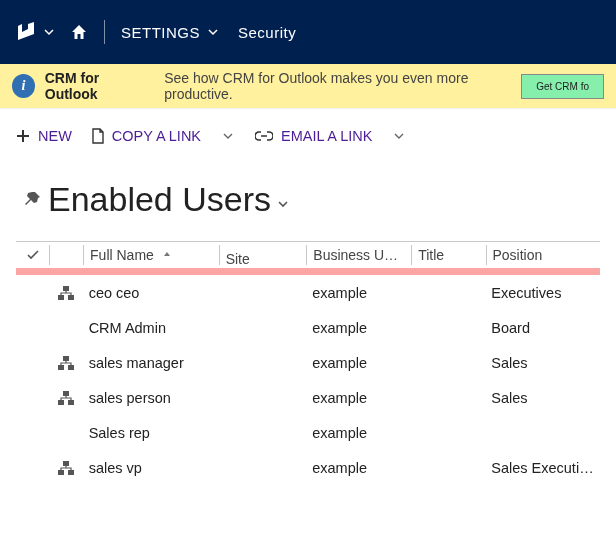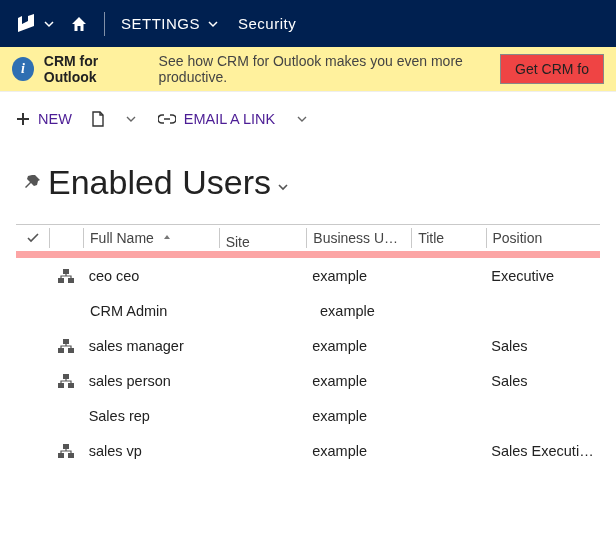--- a/index.html
+++ b/index.html
@@ -1,29 +1,29 @@
 <!DOCTYPE html>
 <html><head>
 <meta charset="utf-8">
 <style>
   * { box-sizing: border-box; margin: 0; padding: 0; }
   html, body { width: 616px; height: 539px; font-family: "Segoe UI", Arial, sans-serif; background: #fff; overflow: hidden; color: #222; }
   
-  .navbar { display: flex; align-items: center; height: 47px; background: #002050; color: #fff; padding: 0 8px; }
+  .navbar { display: flex; align-items: center; height: 64px; background: #002050; color: #fff; padding: 0 8px; }
   .nav-item { display: flex; align-items: center; height: 100%; padding: 0 10px; font-size: 15px; letter-spacing: .5px; cursor: pointer; }
   .nav-item.logo { padding-left: 8px; padding-right: 6px; }
   .divider { width: 1px; height: 24px; background: rgba(255,255,255,.5); margin: 0 6px; }
   .chev { margin-left: 8px; display:inline-flex; }
   .nav-settings { font-weight: 400; }
   
   .notice { display: flex; align-items: center; height: 45px; background: #fff19d; border-bottom: 1px solid #eee; padding: 0 12px; font-size: 14px; }
   .info-ic { width: 24px; height: 24px; border-radius: 50%; background:#2f6fb2; display:flex; align-items:center; justify-content:center; color:#fff; font-style:italic; font-weight:bold; font-family: Georgia, serif; margin-right:10px; }
   .notice-title { font-weight: 600; color:#222; margin-right: 14px; }
   .notice-text { color:#444; }
-  .notice-btn { margin-left: auto; border:1px solid #888; background:#ef4444; padding:6px 14px; font-size:14px; color:#222; cursor:pointer; white-space:nowrap; }
+  .notice-btn { margin-left: auto; border:1px solid #888; background:#86efac; padding:6px 14px; font-size:10px; color:#222; cursor:pointer; white-space:nowrap; }
   
   .cmdbar { display:flex; align-items:center; height:53px; padding:0 16px; gap:18px; border-bottom:0; }
   .cmd { display:flex; align-items:center; font-size:14.5px; color:#4c1d95; cursor:pointer; gap:8px; }
   .cmd .ic { color:#444; display:inline-flex; }
   .cmd-split-dd { padding:4px; cursor:pointer; color:#666; }
   
   .viewtitle { display:flex; align-items:center; gap:6px; padding: 18px 16px 22px 22px; }
   .pin { color:#555; }
   .viewtitle h1 { font-weight:300; font-size:34px; color:#222; }
   .viewtitle .vchev { color:#555; margin-top:8px; }
@@ -98,20 +98,21 @@
     </span>
     <span>NEW</span>
   </div>
   <div class="cmd">
     <span class="ic">
       <svg width="14" height="16" viewBox="0 0 14 16">
           <path d="M3 1h7l3 3v11H3z" fill="none" stroke="#333" stroke-width="1.4"></path>
           <path d="M10 1v3h3" fill="none" stroke="#333" stroke-width="1.4"></path>
         </svg>
     </span>
+    <span>COPY A LINK</span>
   </div>
   <div class="cmd-split-dd">
     <svg width="10" height="10" viewBox="0 0 10 10">
         <path d="M1 3l4 4 4-4" fill="none" stroke="#666" stroke-width="1.4"></path>
       </svg>
   </div>
   <div class="cmd">
     <span class="ic">
       <svg width="18" height="12" viewBox="0 0 18 12">
           <path d="M6 2H4a4 4 0 000 8h2M12 2h2a4 4 0 010 8h-2M6 6h6" fill="none" stroke="#333" stroke-width="1.6"></path>
@@ -183,29 +184,30 @@
             <rect x="5" y="0" width="6" height="5" fill="#555"></rect>
             <rect x="0" y="9" width="6" height="5" fill="#555"></rect>
             <rect x="10" y="9" width="6" height="5" fill="#555"></rect>
             <path d="M8 5v2M3 9V7h10v2" fill="none" stroke="#555" stroke-width="1.2"></path>
           </svg>
         </div>
         <div class="col col-name">ceo ceo</div>
         <div class="col col-site"></div>
         <div class="col col-bu">example</div>
         <div class="col col-title"></div>
-        <div class="col col-pos">Executive</div>
+        <div class="col col-pos">Executives</div>
       </div>
       <div class="row">
         <div class="col col-sel"></div>
         <div class="col col-hic hier-ic"></div>
         <div class="col col-name">CRM Admin</div>
         <div class="col col-site"></div>
         <div class="col col-bu">example</div>
         <div class="col col-title"></div>
+        <div class="col col-pos">Board</div>
       </div>
       <div class="row">
         <div class="col col-sel"></div>
         <div class="col col-hic hier-ic">
           <svg width="16" height="14" viewBox="0 0 16 14">
             <rect x="5" y="0" width="6" height="5" fill="#555"></rect>
             <rect x="0" y="9" width="6" height="5" fill="#555"></rect>
             <rect x="10" y="9" width="6" height="5" fill="#555"></rect>
             <path d="M8 5v2M3 9V7h10v2" fill="none" stroke="#555" stroke-width="1.2"></path>
           </svg>

